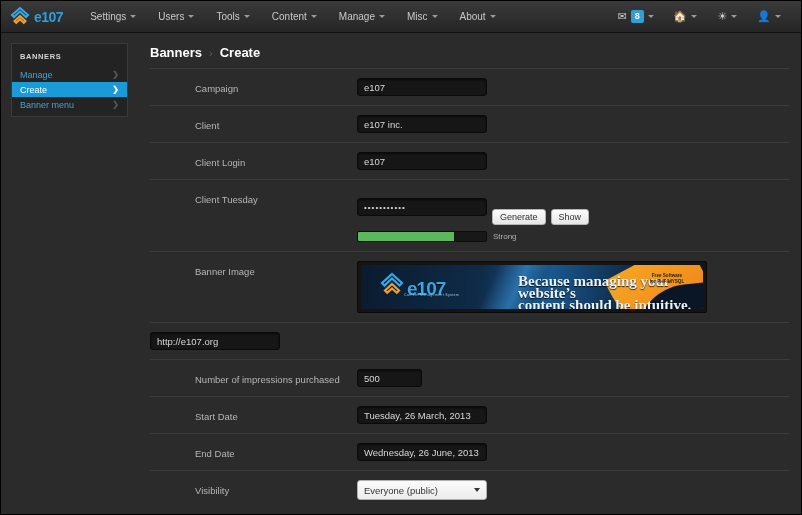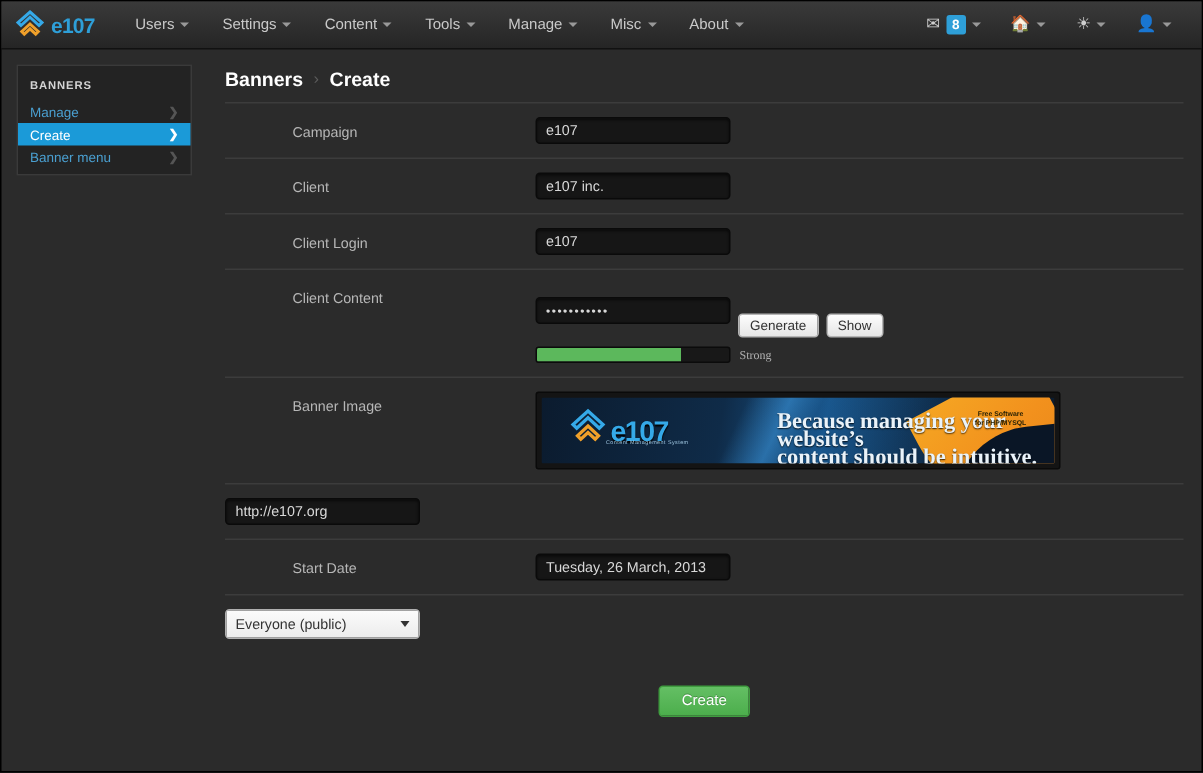--- a/index.html
+++ b/index.html
@@ -128,21 +128,21 @@
   .field-inline { display: flex; align-items: center; gap: 5px; }
   .btn-light {
     background: linear-gradient(#fdfdfd, #e6e6e6);
     border: 1px solid #b5b5b5;
     border-radius: 3px;
     color: #333; font-size: 9px;
     padding: 2px 7px; cursor: pointer;
     font-family: "Liberation Sans", sans-serif;
     margin-top: 20px;
   }
-  .pw-meter-row { display: flex; align-items: center; gap: 6px; margin-top: 6px; font-family: Liberation Serif, serif; }
+  .pw-meter-row { display: flex; align-items: center; gap: 6px; margin-top: 6px; }
   .pw-meter {
     width: 130px; height: 11px;
     background: #181818; border: 1px solid #0b0b0b;
     border-radius: 2px; overflow: hidden;
   }
   .pw-fill { height: 100%; background: #5cb85c; }
   .pw-text { font-size: 8px; color: #b0b0b0; }
 
   
   .banner-frame {
@@ -243,33 +243,33 @@
         <svg width="22" height="22" viewBox="0 0 22 22">
           <path d="M11 2 L19 9 L17 11 L11 5.5 L5 11 L3 9 Z" fill="none" stroke="#35a9e8" stroke-width="2"></path>
           <path d="M11 10 L16.5 15 L14.8 16.8 L11 13.2 L7.2 16.8 L5.5 15 Z" fill="none" stroke="#f0a02a" stroke-width="2"></path>
         </svg>
       </span>
       <span class="brand-text">e107</span>
     </div>
 
     <div class="nav-items">
       <div class="nav-item">
+        <span>Settings</span>
+        <i class="caret"></i>
+      </div>
+      <div class="nav-item">
         <span>Users</span>
         <i class="caret"></i>
       </div>
       <div class="nav-item">
-        <span>Settings</span>
+        <span>Tools</span>
         <i class="caret"></i>
       </div>
       <div class="nav-item">
         <span>Content</span>
-        <i class="caret"></i>
-      </div>
-      <div class="nav-item">
-        <span>Tools</span>
         <i class="caret"></i>
       </div>
       <div class="nav-item">
         <span>Manage</span>
         <i class="caret"></i>
       </div>
       <div class="nav-item">
         <span>Misc</span>
         <i class="caret"></i>
       </div>
@@ -343,21 +343,21 @@
         </div>
 
         <div class="row">
           <div class="row-label">Client Login</div>
           <div class="row-field">
             <input class="input" type="text" value="e107" style="">
           </div>
         </div>
 
         <div class="row">
-          <div class="row-label">Client Content</div>
+          <div class="row-label">Client Tuesday</div>
           <div class="row-field">
             <div class="field-inline">
               <input class="input pw" type="text" value="•••••••••••" style="">
               <button class="btn-light">Generate</button>
               <button class="btn-light">Show</button>
             </div>
             <div class="pw-meter-row">
               <div class="pw-meter">
                 <div class="pw-fill" id="pw-fill" style="width: 75%; background: rgb(92, 184, 92);"></div>
               </div>
@@ -393,30 +393,43 @@
             </div>
           </div>
         </div>
 
         <div class="row">
           <div class="row-field">
             <input class="input" type="text" value="http://e107.org" style="">
           </div>
         </div>
 
+        <div class="row">
+          <div class="row-label">Number of impressions purchased</div>
+          <div class="row-field">
+            <input class="input sm" type="text" value="500" style="">
+          </div>
+        </div>
 
         <div class="row">
           <div class="row-label">Start Date</div>
           <div class="row-field">
             <input class="input" type="text" value="Tuesday, 26 March, 2013" style="">
           </div>
         </div>
 
+        <div class="row">
+          <div class="row-label">End Date</div>
+          <div class="row-field">
+            <input class="input" type="text" value="Wednesday, 26 June, 2013" style="">
+          </div>
+        </div>
 
         <div class="row" style="border-bottom:none;">
+          <div class="row-label">Visibility</div>
           <div class="row-field">
             <div class="select">
               <span>Everyone (public)</span>
               <i class="sel-caret"></i>
             </div>
           </div>
         </div>
 
         <div class="submit-wrap">
           <button class="btn-create">Create</button>

